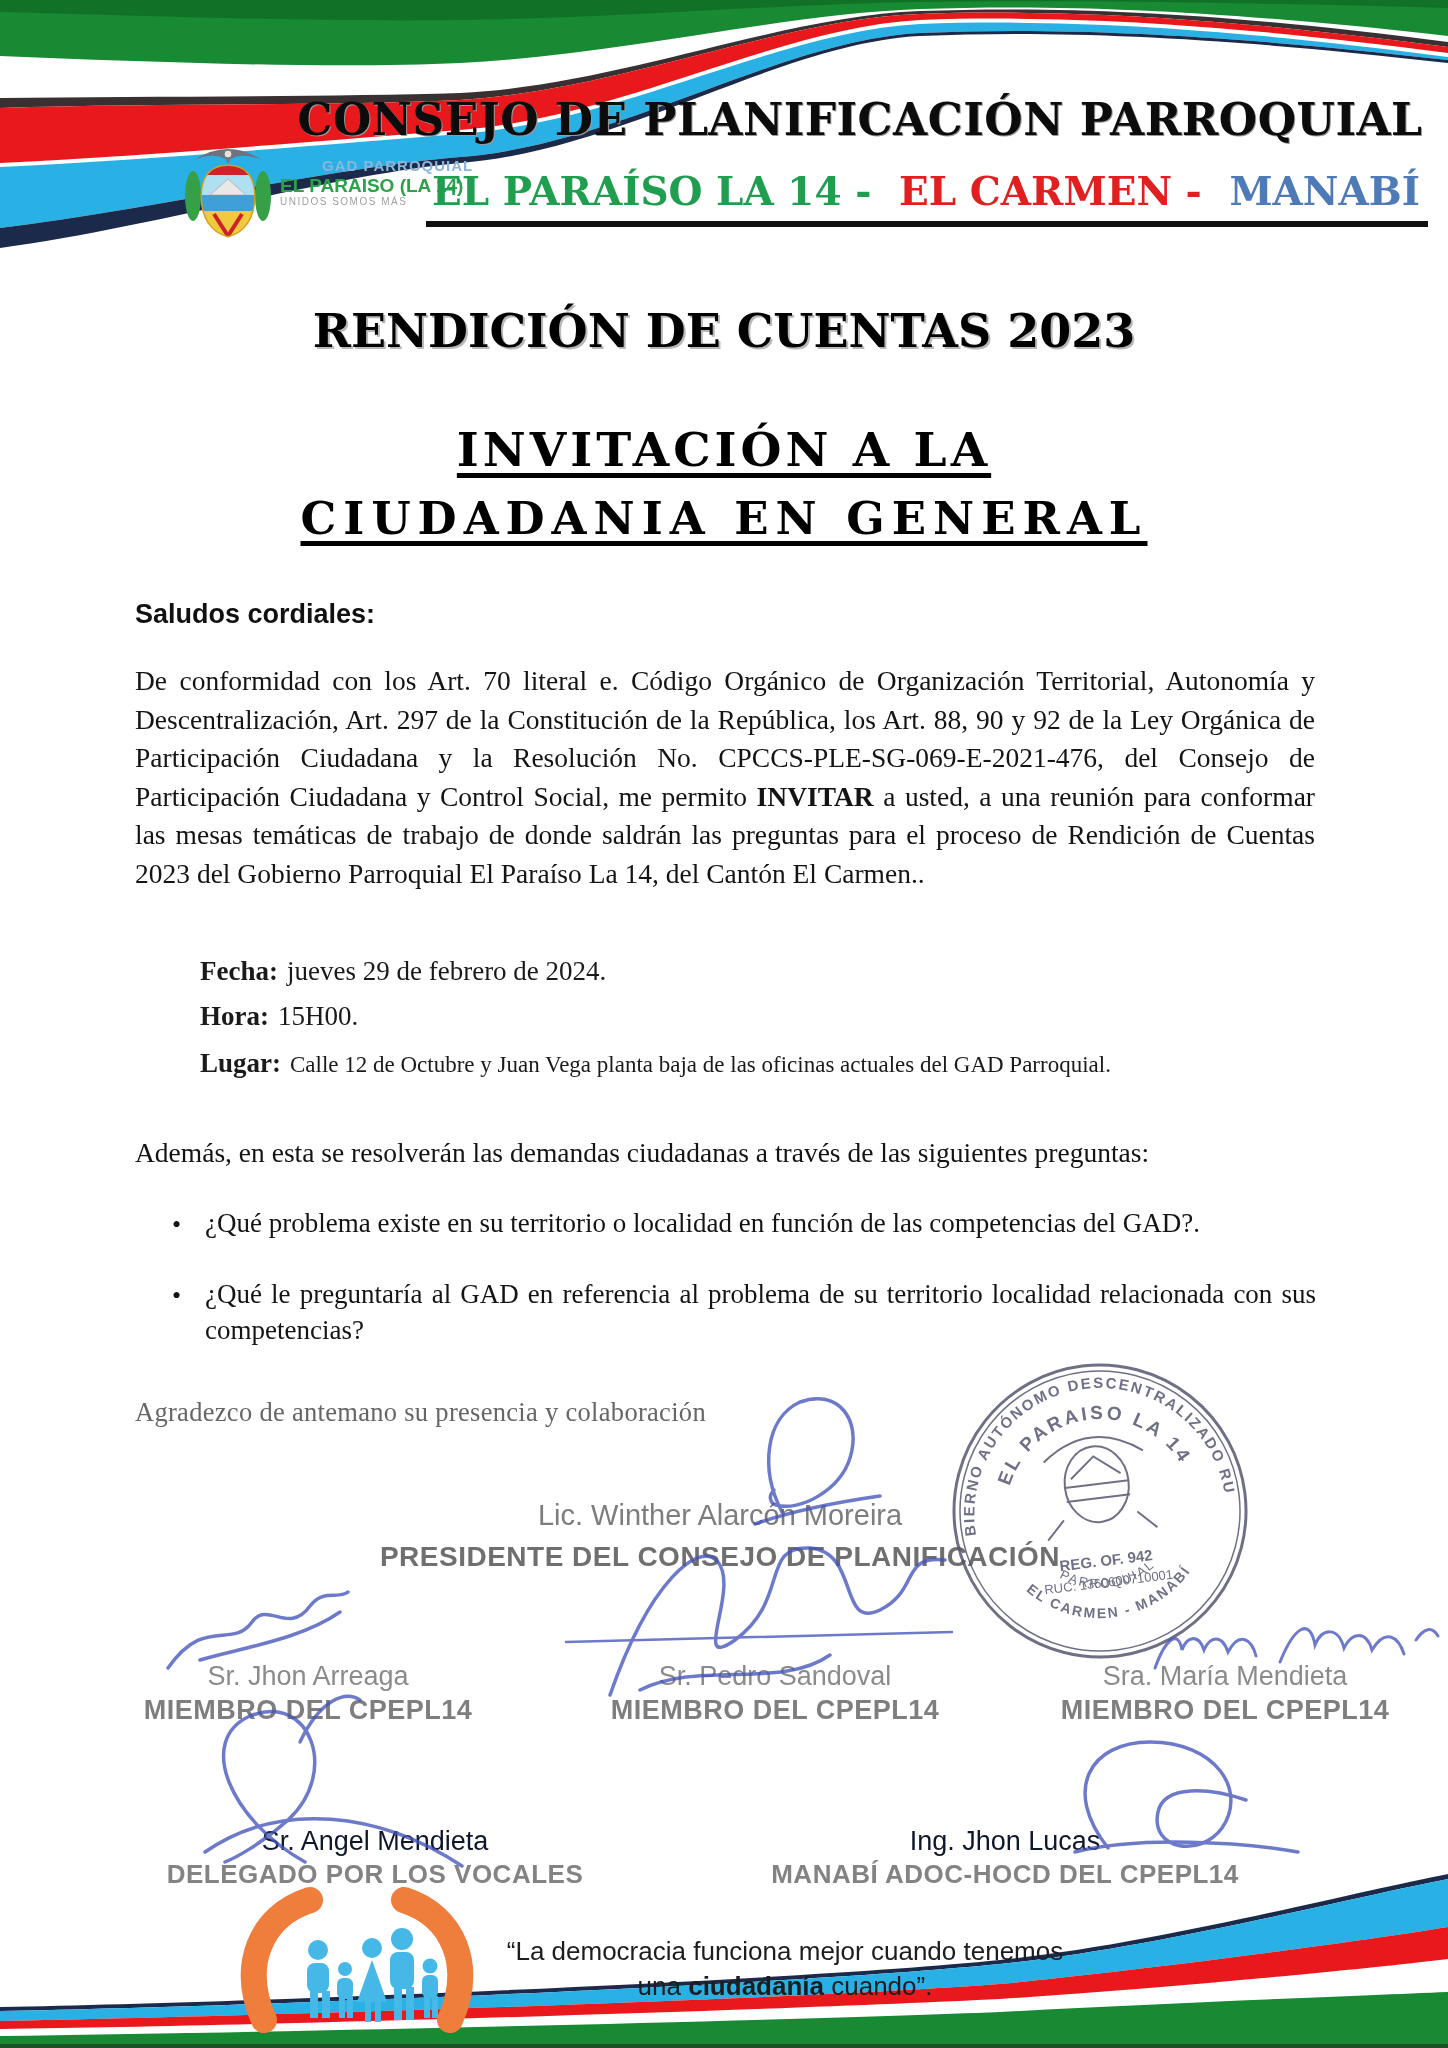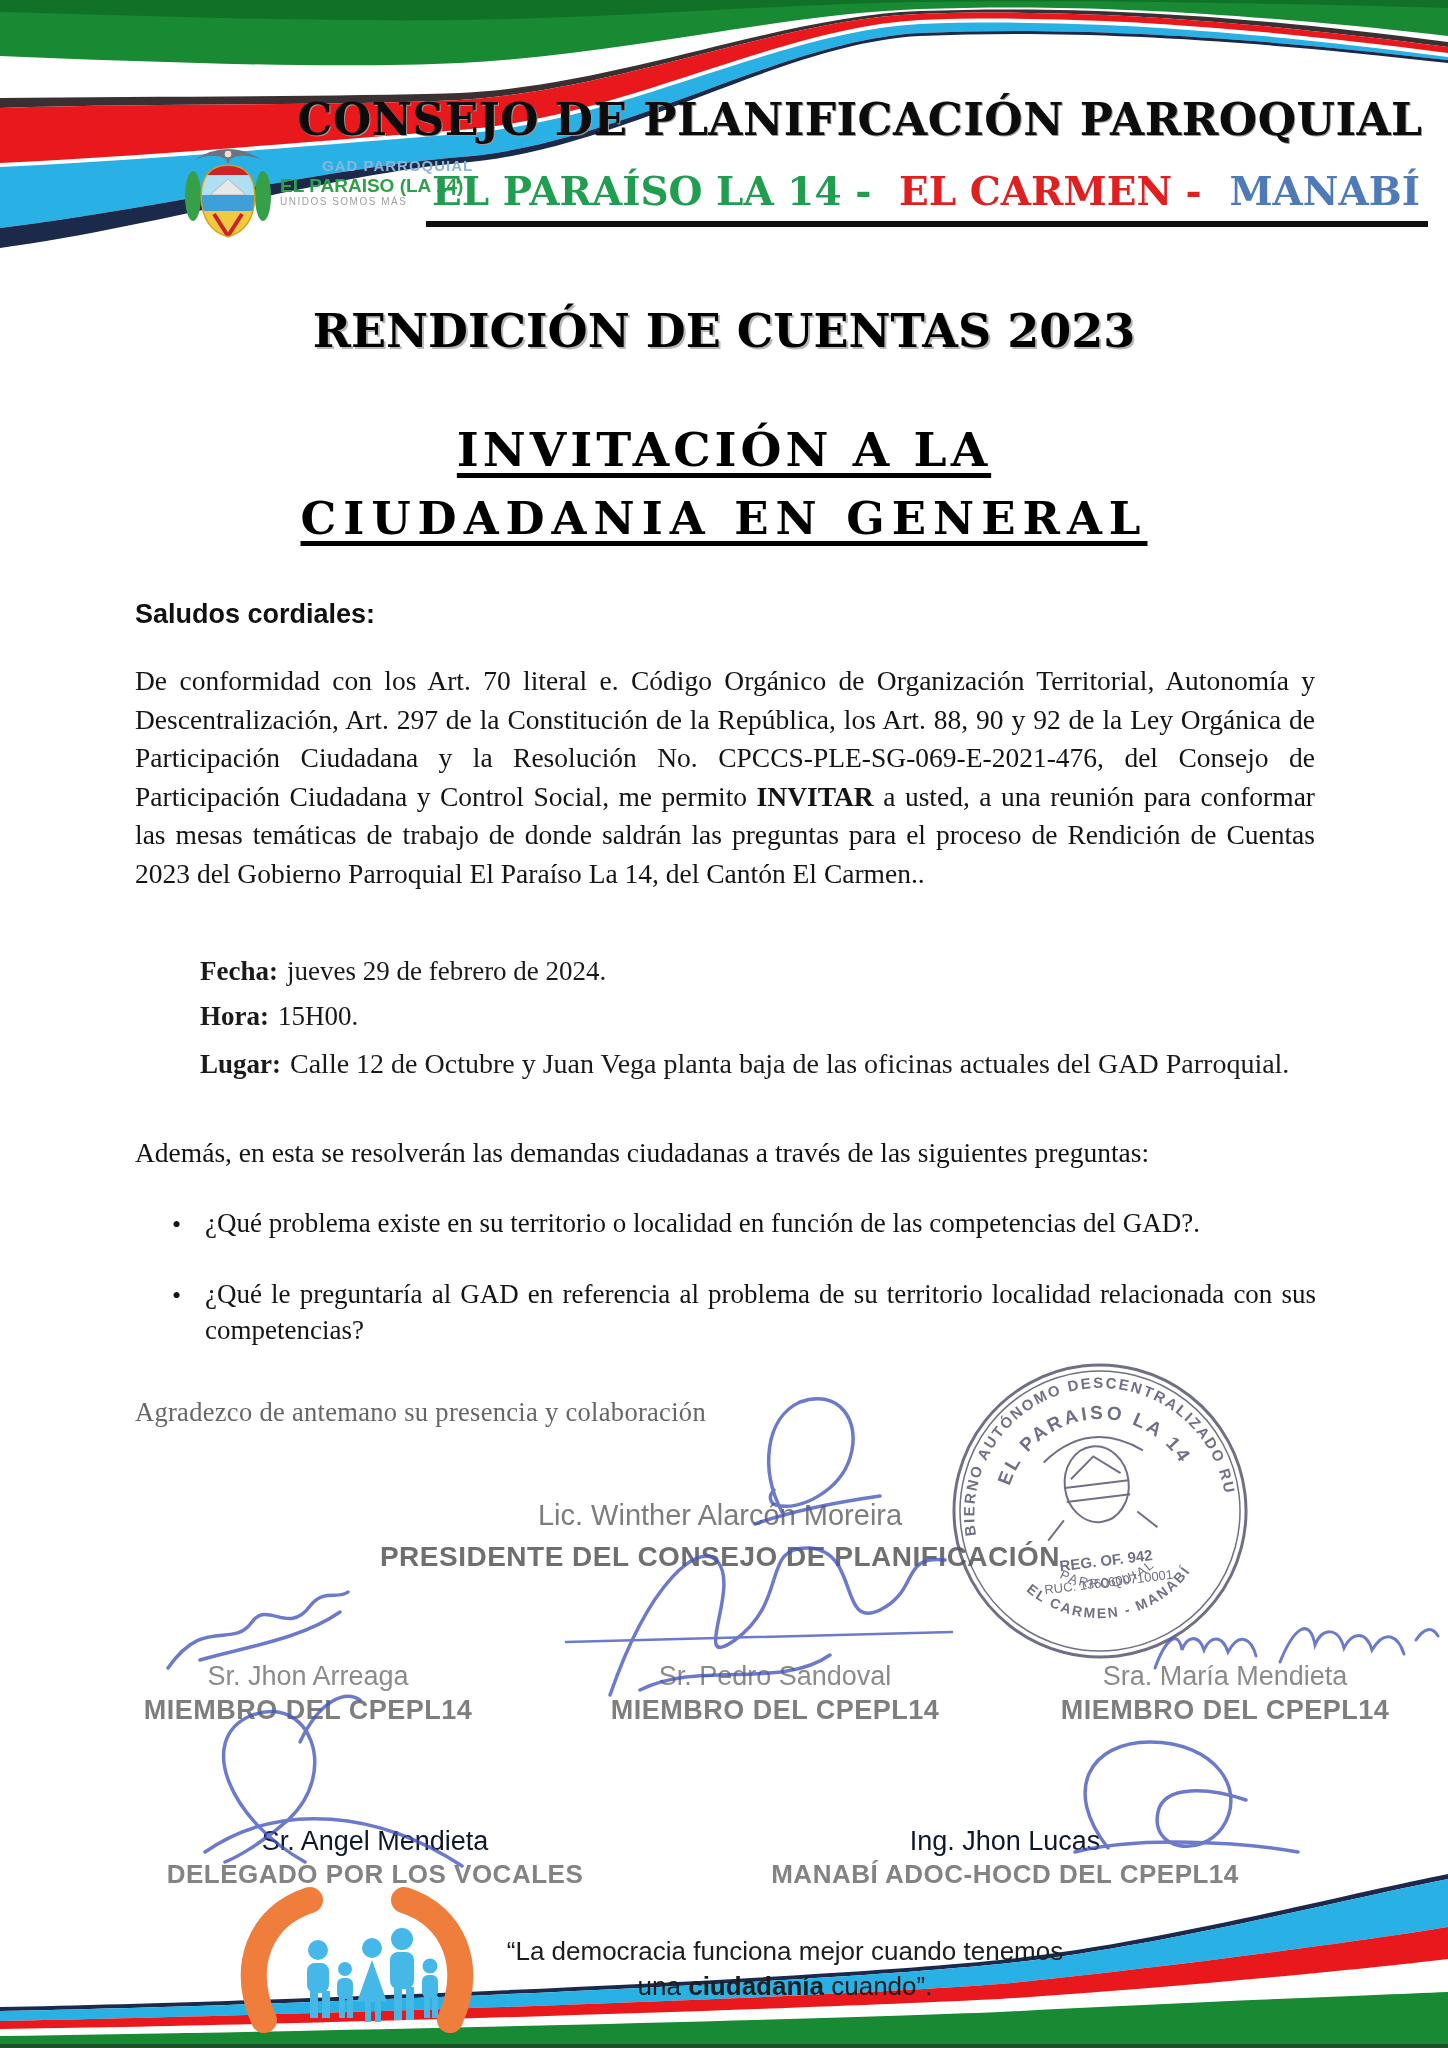--- a/index.html
+++ b/index.html
@@ -48,21 +48,21 @@
   .greeting{position:absolute;left:135px;top:599px;font-family:"Liberation Sans",sans-serif;
     font-weight:bold;font-size:27px;color:#111;}
   .para{position:absolute;left:135px;width:1180px;text-align:justify;
     font-size:27.5px;line-height:38.6px;color:#141414;}
   .p1{top:662px;}
   .bold-inline{font-weight:bold;}
   .detail{position:absolute;left:200px;font-size:27px;white-space:nowrap;}
   .detail .lbl{font-weight:bold;}
   .detail .val{margin-left:9px;}
   .d-fecha{top:956px;} .d-hora{top:1001px;} .d-lugar{top:1048px;}
-  .d-lugar .val{font-size:28px;}
+  .d-lugar .val{font-size:23px;}
   .ademas{top:1134px;text-align:left;}
   .bullet-item{position:absolute;left:168px;width:1148px;box-sizing:border-box;
     padding-left:37px;text-align:justify;font-size:27px;line-height:35.5px;color:#141414;}
   .b1{top:1206px;} .b2{top:1277px;}
   .bullet-mark{position:absolute;left:4px;top:1px;font-size:26px;}
 
   
   .thanks{position:absolute;left:135px;top:1397px;font-size:26.5px;color:#666;letter-spacing:.3px;}
   .president{position:absolute;left:355px;top:1499px;width:730px;text-align:center;
     font-family:"Liberation Sans",sans-serif;}

